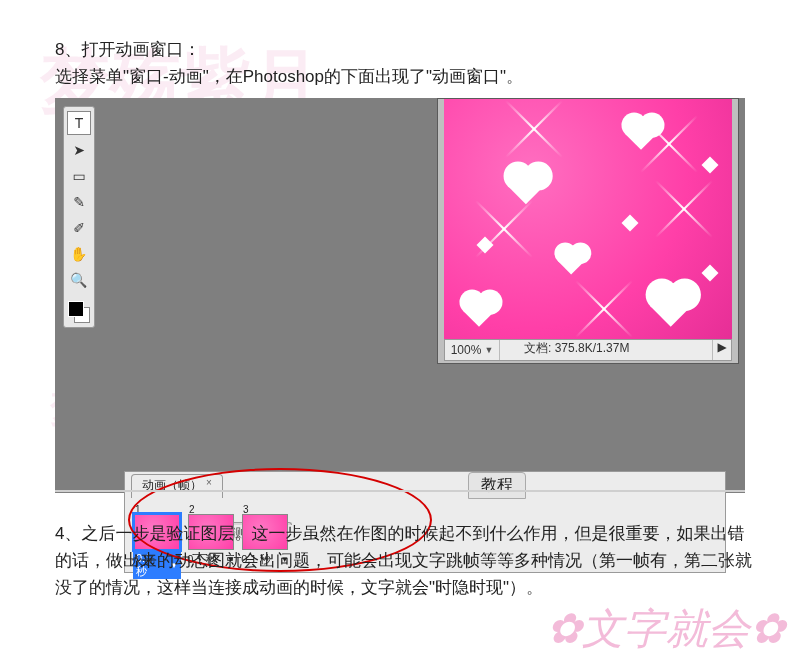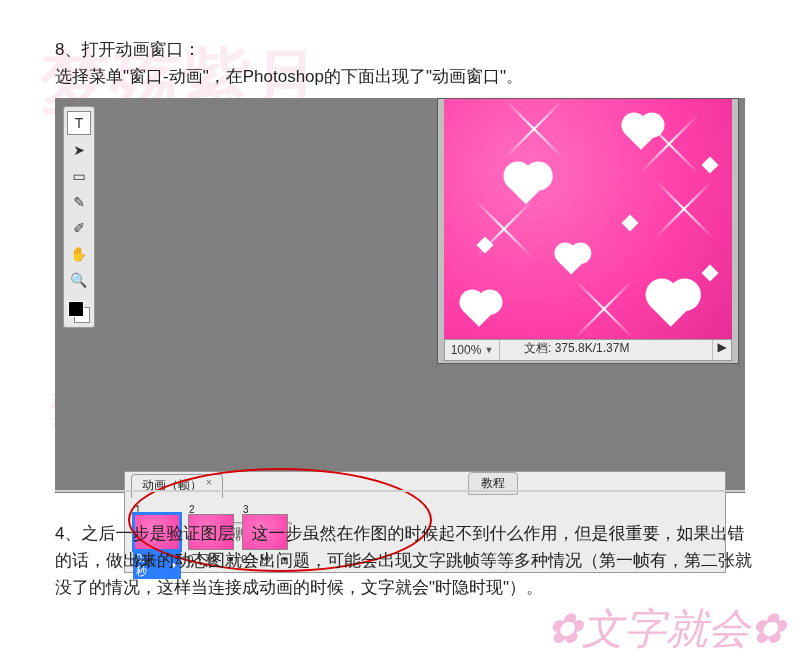--- a/index.html
+++ b/index.html
@@ -123,21 +123,21 @@
   .delay-tri { font-size:8px; }
 
   .anim-footer {
     position:absolute; left:6px; bottom:2px; font-size:12px;
     display:flex; align-items:flex-start; gap:19px;margin-top:31px;
   }
 
   .bottom-tab {
     position:absolute; left:468px; top:472px;
     background:#e5e5e5; border:1px solid #aaa; border-top-left-radius:4px; border-top-right-radius:4px;
-    font-size:12px; padding:2px 12px;
+    font-size:16px; padding:2px 12px;
   }
   .bar { position:absolute; left:55px; top:490px; width:690px; height:2px; background:#cfcfcf; }
 
   .ellipse {
     position:absolute; left:73px; top:370px; width:300px; height:100px;
     border:2px solid #d40000; border-radius:50%;
     pointer-events:none;
   }
 
   .sig { position:absolute; right:15px; bottom:10px; font-size:42px; color:rgba(232,120,180,0.5); font-style:italic; }

